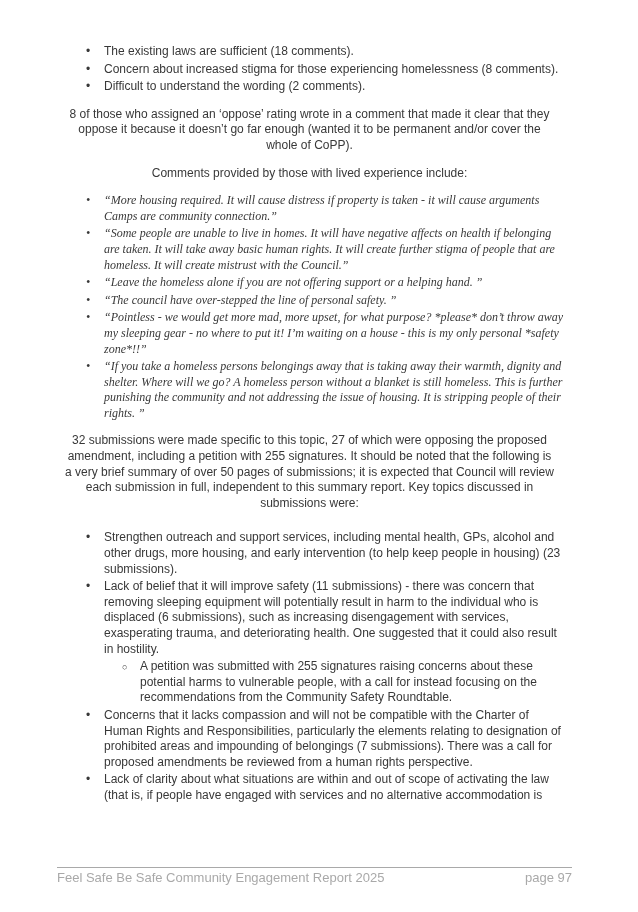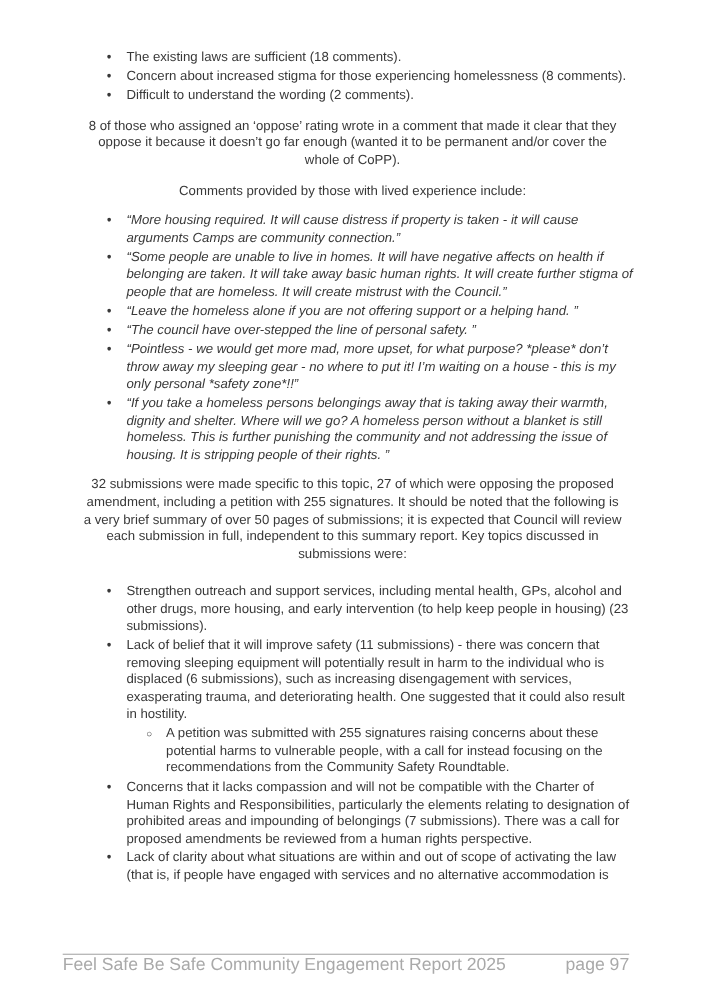--- a/index.html
+++ b/index.html
@@ -7,40 +7,40 @@
     position: relative;
     width: 638px;
     height: 912px;
     background: #ffffff;
     overflow: hidden;
     font-family: "Liberation Sans", sans-serif;
     color: #383838;
   }
   .content {
     position: absolute;
-    left: 63px;
+    left: 52px;
     top: 44px;
     width: 515px;
     font-size: 12px;
     line-height: 15.6px;
   }
   .content p { margin: 12px; text-align: center; }
   ul { list-style: none; margin: 0; padding: 0; }
   ul.bullets > li {
     position: relative;
     padding-left: 52px;
     margin-bottom: 2px;
   }
   ul.bullets > li::before {
     content: "\2022";
     position: absolute;
     left: 34px;
     top: 0;
   }
-  ul.quotes > li { font-style: italic; }
+  ul.quotes > li { font-style: italic; font-family: Liberation Serif, serif; }
   ul.sub-bullets { margin-top: 2px; }
   ul.sub-bullets > li {
     position: relative;
     padding-left: 36px;   
     margin-bottom: 2px;
   }
   ul.sub-bullets > li::before {
     content: "\25CB";
     position: absolute;
     left: 18px;
@@ -59,21 +59,21 @@
     top: 867px;
     border-top: 1px solid #a9a9a9;
   }
   .footer-row {
     position: absolute;
     left: 57px;
     width: 515px;
     top: 871px;
     display: flex;
     justify-content: space-between;
-    font-size: 16px;
+    font-size: 13px;
     line-height: 14px;
     color: #a9a9a9;
   }
 </style>
 </head>
 <body>
 
 <div class="page">
   <div class="content">
 

